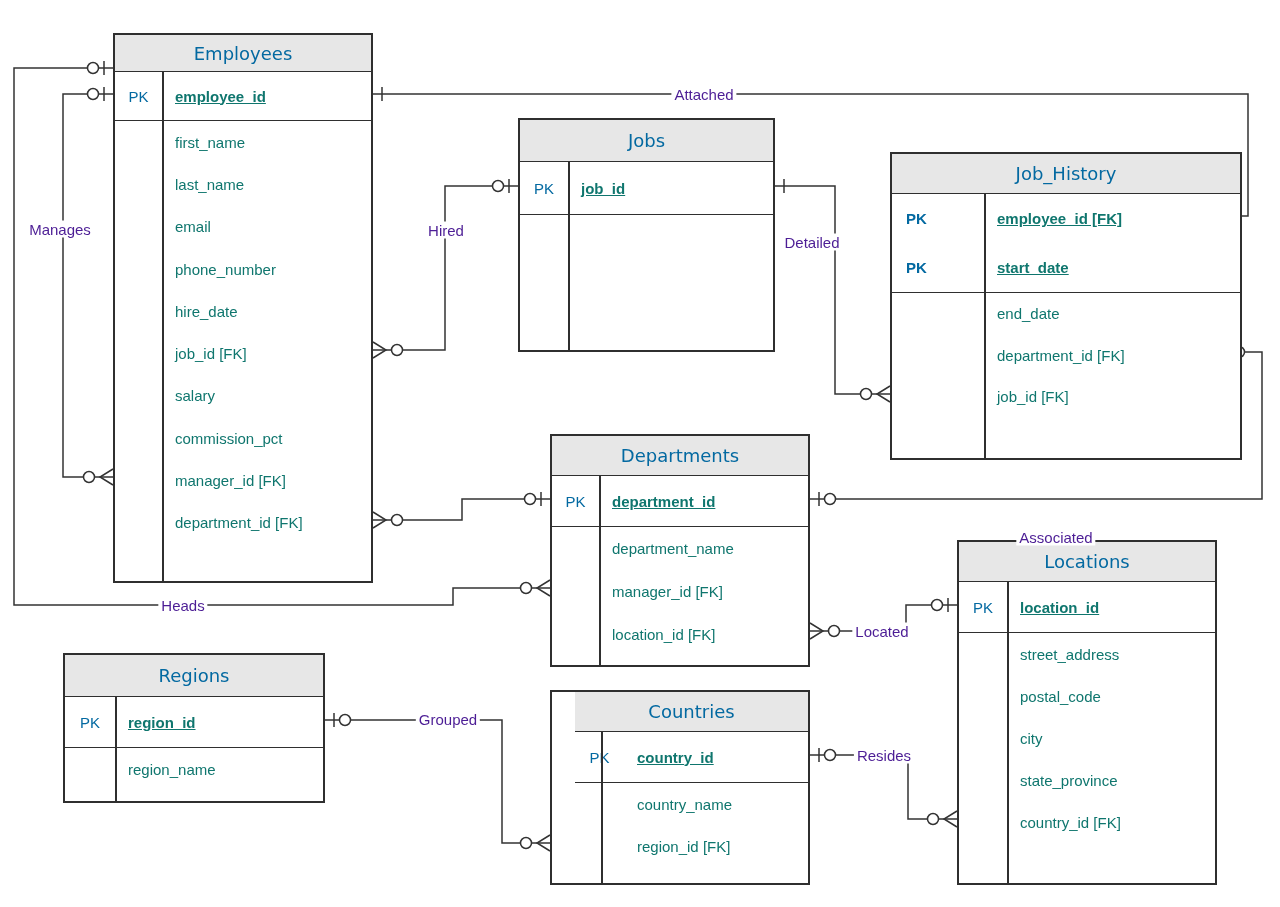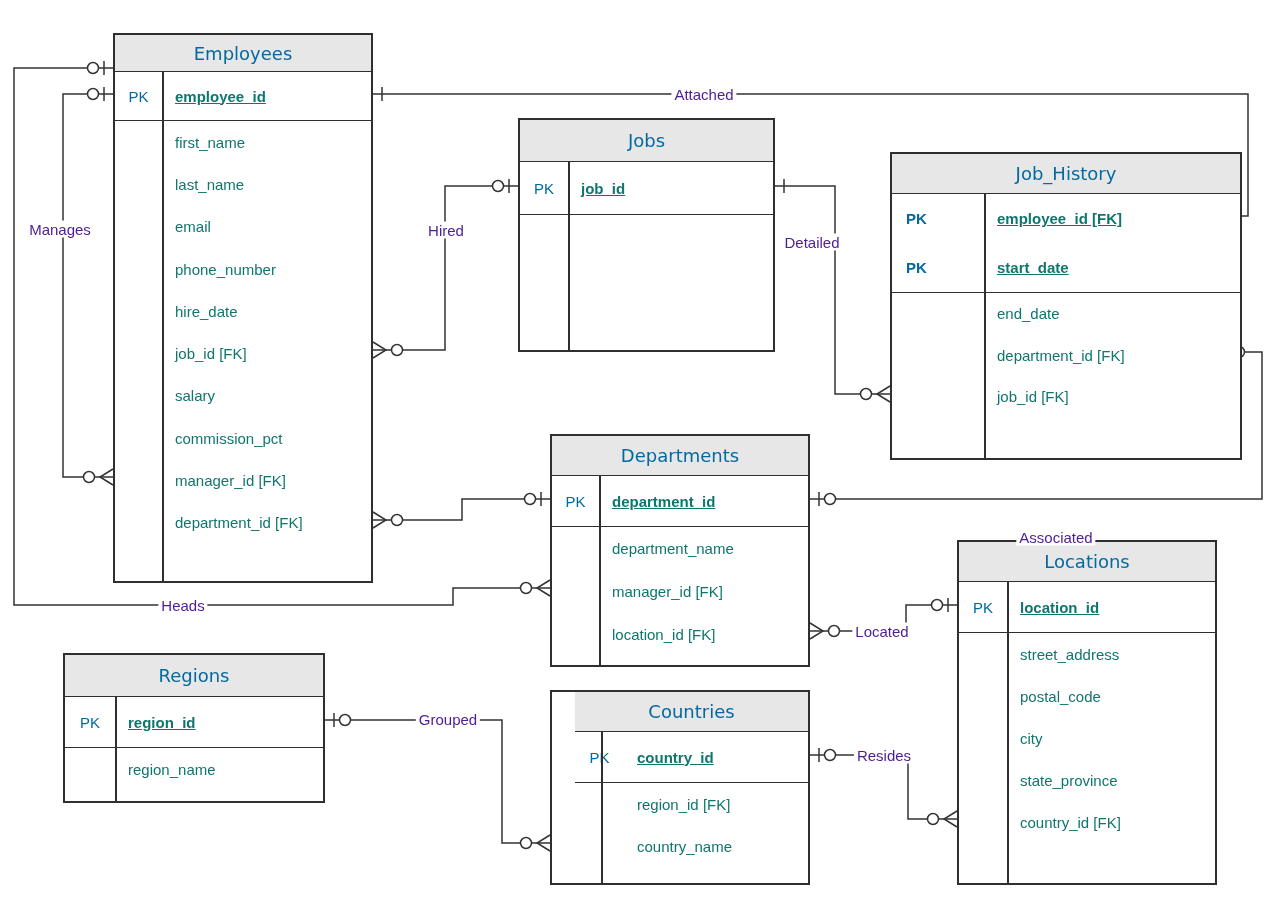--- a/index.html
+++ b/index.html
@@ -294,25 +294,25 @@
     <div class="vdiv"></div>
     <div class="sec pk">
       <div class="row">
         <span class="pkc">PK</span>
         <span class="fld key">country_id</span>
       </div>
     </div>
     <div class="sec body">
       <div class="row">
           <span class="pkc"></span>
+          <span class="fld">country_name</span>
+        </div>
+      <div class="row">
+          <span class="pkc"></span>
           <span class="fld">region_id [FK]</span>
-        </div>
-      <div class="row">
-          <span class="pkc"></span>
-          <span class="fld">country_name</span>
         </div>
     </div>
   </div>
 
   <span class="rlabel" style="left:60px;top:229px;">Manages</span>
   <span class="rlabel" style="left:183px;top:605px;">Heads</span>
   <span class="rlabel" style="left:446px;top:230px;">Hired</span>
   <span class="rlabel" style="left:704px;top:94px;">Attached</span>
   <span class="rlabel" style="left:812px;top:242px;">Detailed</span>
   <span class="rlabel" style="left:1056px;top:499px;margin-top:38px;">Associated</span>

